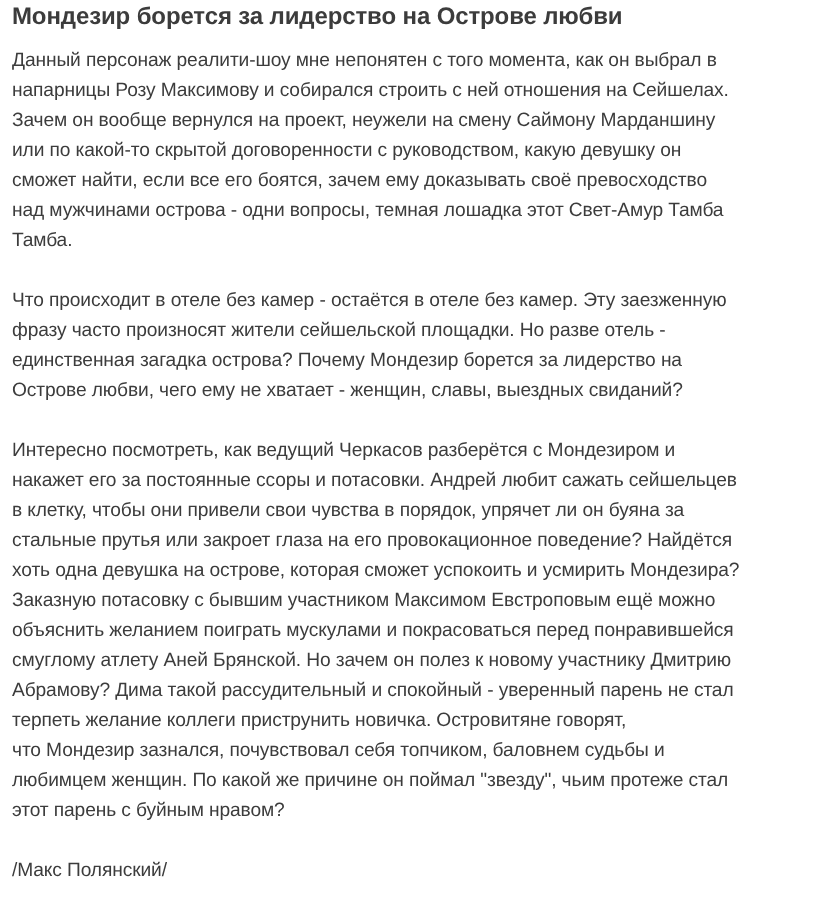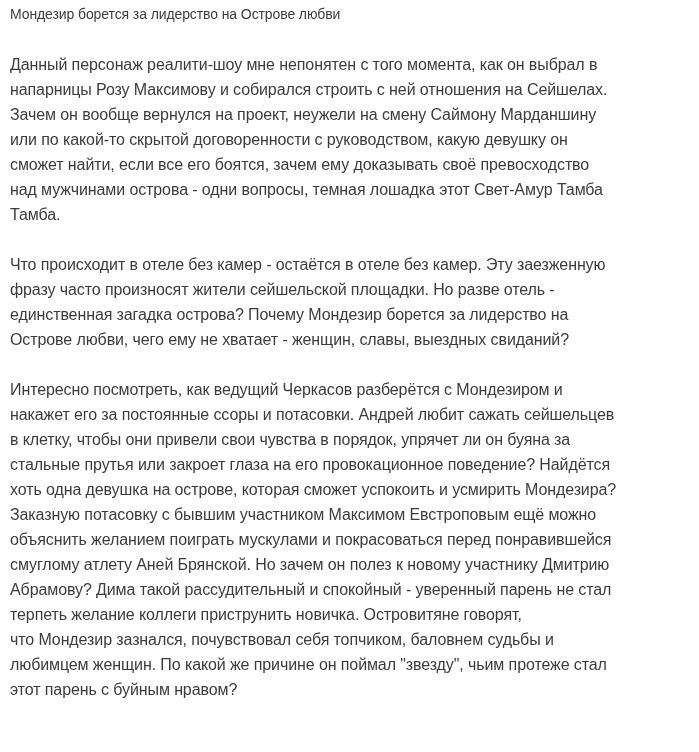--- a/index.html
+++ b/index.html
@@ -16,23 +16,23 @@
   .article {
     box-sizing: border-box;
     width: 699px;
     padding: 2px 8px 0 10px;
     color: #3c3c3c;
     font-size: 16px;
     line-height: 25px;
     letter-spacing: -0.1px;
   }
   .article-title {
-    font-size: 14px;
-    font-weight: 400;
-    margin: 0 0 25px 0;
+    font-size: 20px;
+    font-weight: 700;
+    margin: 0 0 11px 0;
     white-space: pre-line;
   }
   .article-para {
     margin: 0 0 25px 0;
     white-space: pre-line;
   }
   .article-para.last {
     margin-bottom: 0;
   }
   .article-byline {
@@ -67,13 +67,14 @@
 
   <p class="article-para">Заказную потасовку с бывшим участником Максимом Евстроповым ещё можно
 объяснить желанием поиграть мускулами и покрасоваться перед понравившейся
 смуглому атлету Аней Брянской. Но зачем он полез к новому участнику Дмитрию
 Абрамову? Дима такой рассудительный и спокойный - уверенный парень не стал
 терпеть желание коллеги приструнить новичка. Островитяне говорят,
 что Мондезир зазнался, почувствовал себя топчиком, баловнем судьбы и
 любимцем женщин. По какой же причине он поймал "звезду", чьим протеже стал
 этот парень с буйным нравом?</p>
 
+  <p class="article-byline">/Макс Полянский/</p>
 </div>
 
 </body></html>

